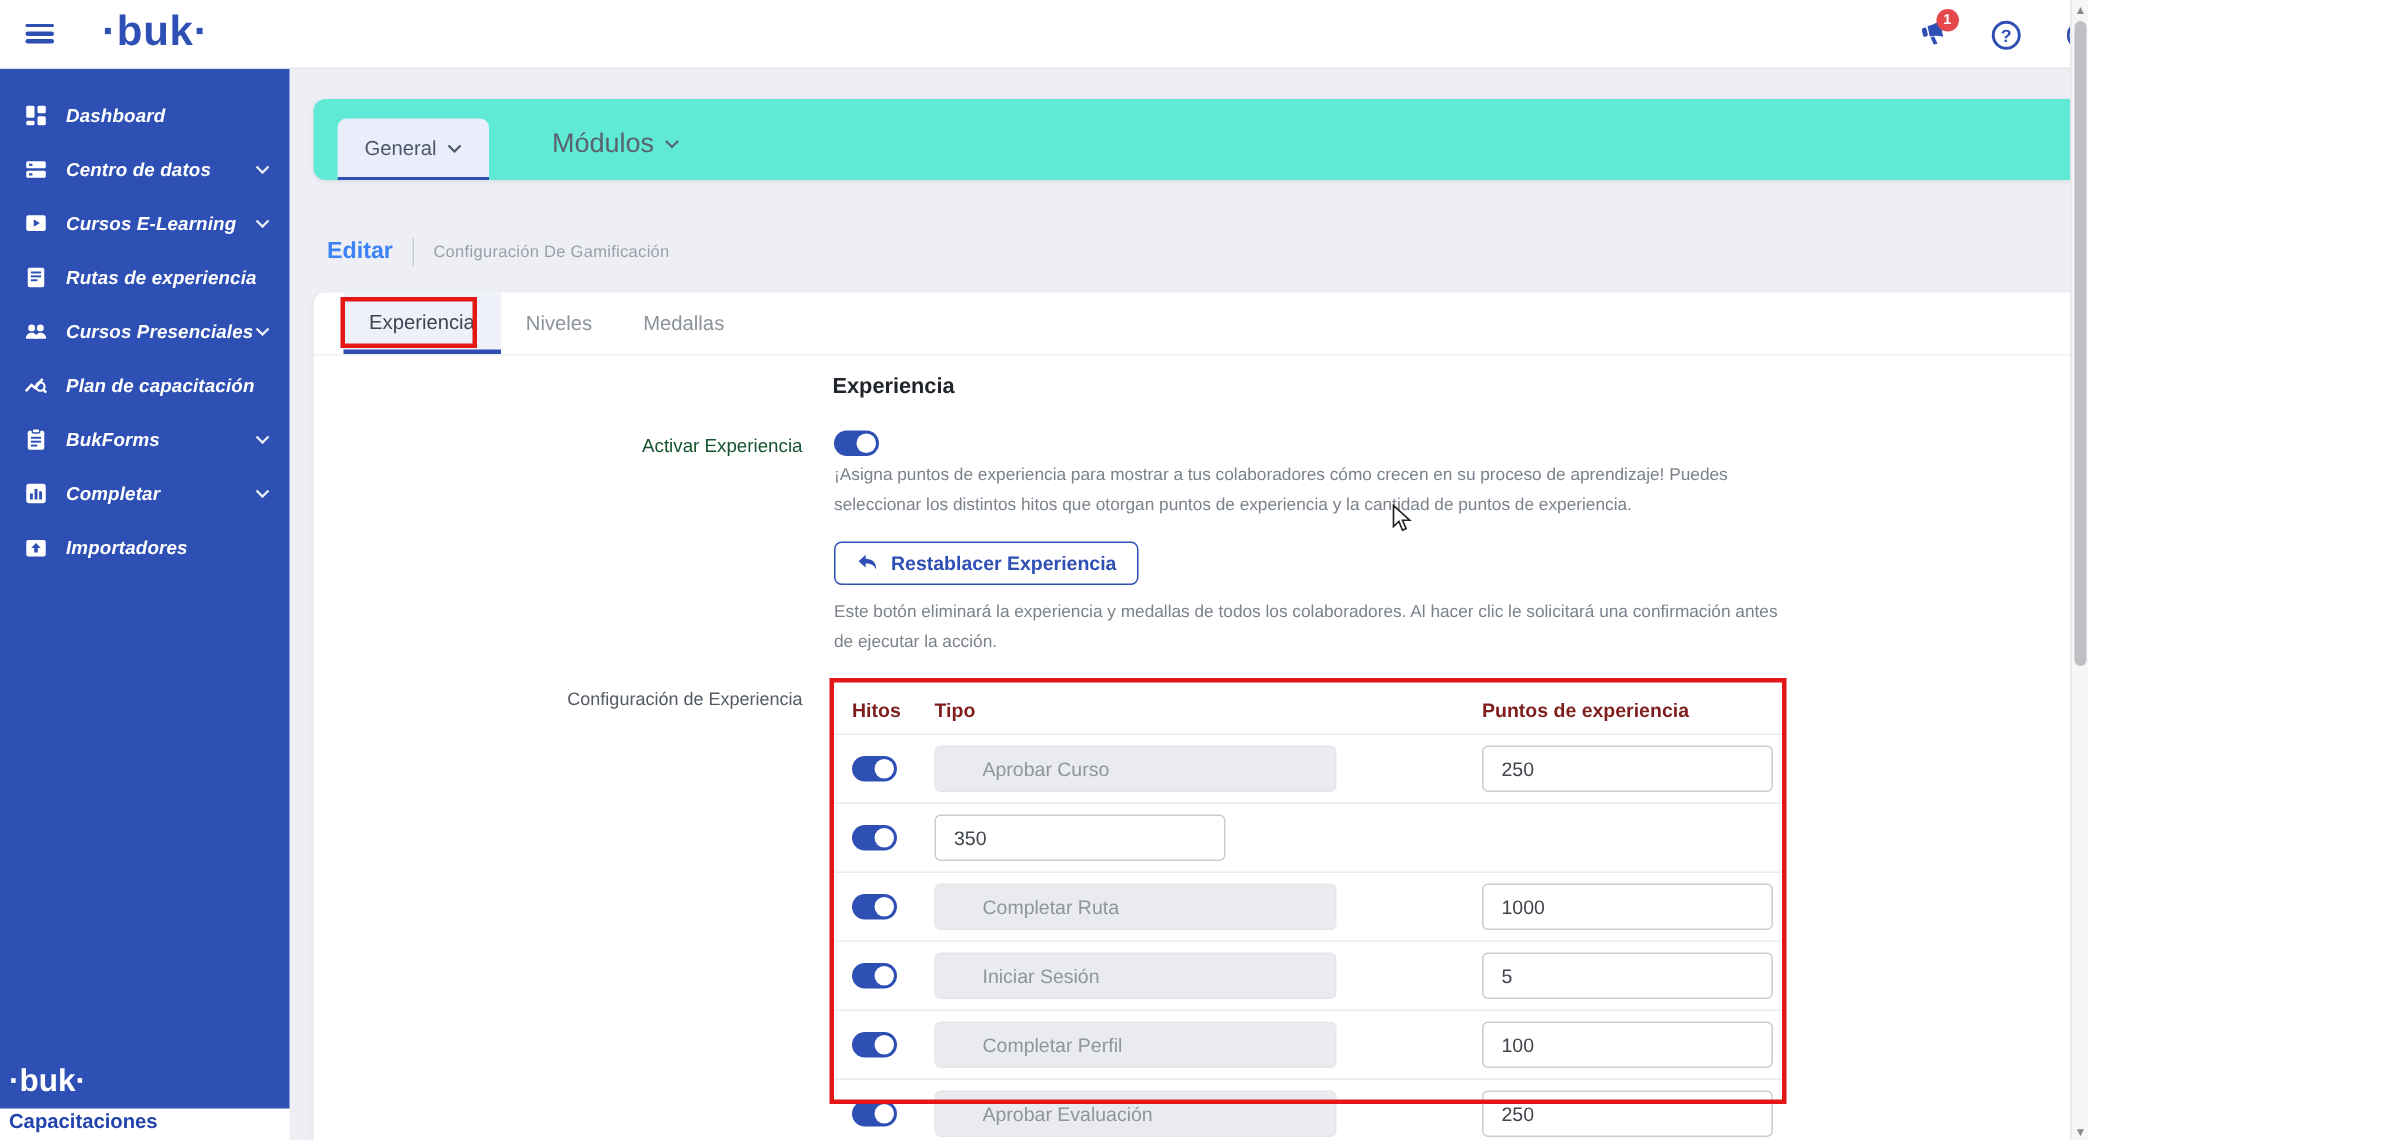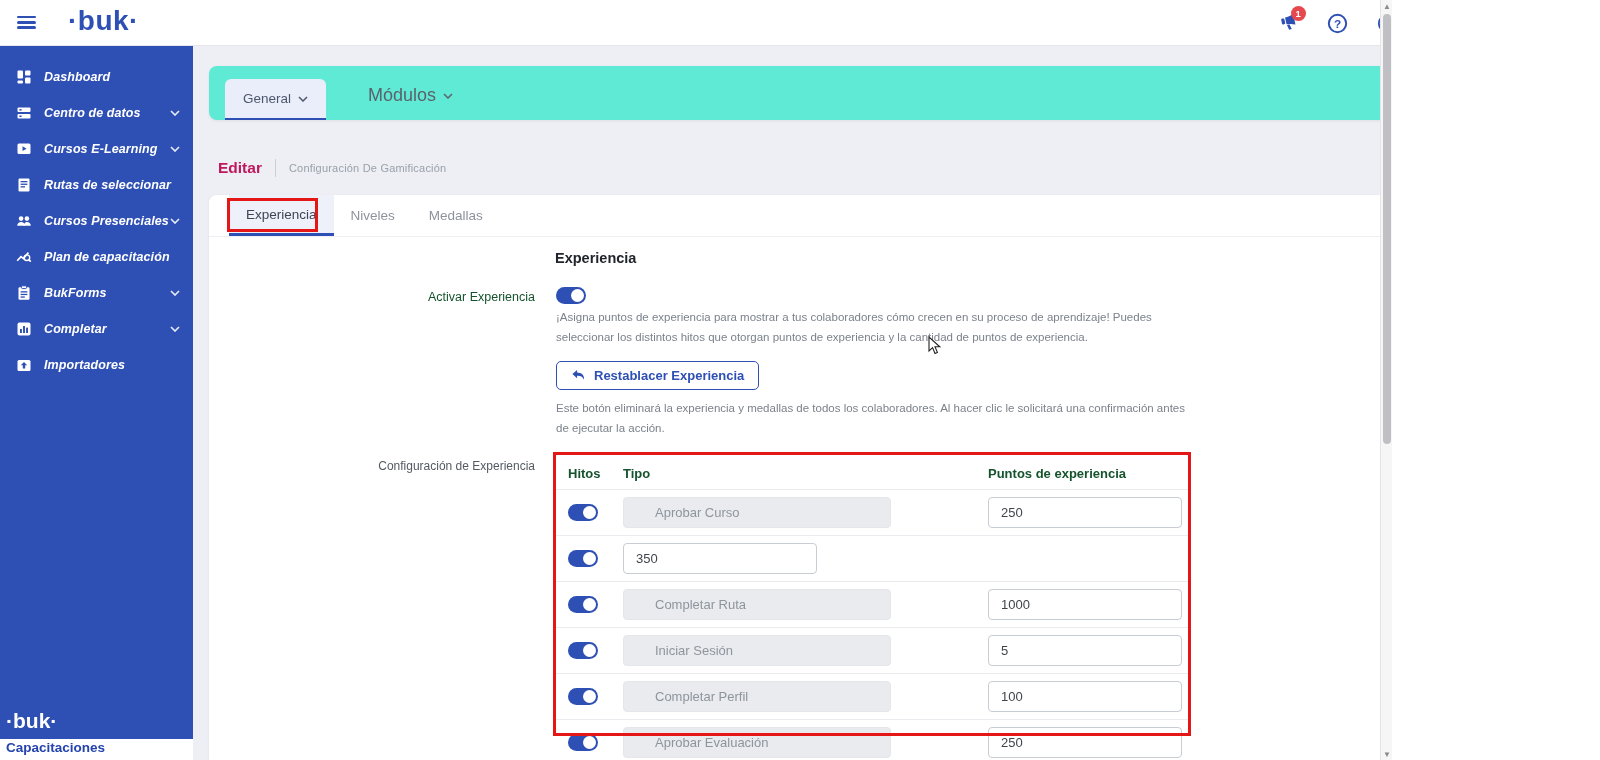--- a/index.html
+++ b/index.html
@@ -37,21 +37,21 @@
 
   
   .top-card { position:absolute; left:209px; top:66px; width:1324px; height:54px; background:#5eead4;
               border-radius:8px; box-shadow:0 1px 3px rgba(40,50,80,.08); display:flex; align-items:flex-end; }
   .gen-tab { margin:0 0 0 16px; padding:12px 18px 12px; background:#eaeefa; border-bottom:2px solid #2e4fb4;
              border-radius:6px 6px 0 0; color:#4d566b; font-size:13.5px; display:flex; align-items:center; gap:7px; cursor:pointer; }
   .mod-tab { margin:0 0 0 24px; padding:12px 18px 14px; color:#5b626c; font-size:18px; display:flex; align-items:center; gap:7px; cursor:pointer; }
 
   
   .crumb { position:absolute; left:218px; top:157px; display:flex; align-items:center; height:22px; }
-  .crumb .t { font-size:15.5px; font-weight:700; color:#be185d; }
+  .crumb .t { font-size:15.5px; font-weight:700; color:#3b82f6; }
   .crumb .sep { width:1px; height:18px; background:#c9cdd4; margin:0 13px; }
   .crumb .s { font-size:11px; color:#9aa0a9; letter-spacing:.2px; }
 
   
   .main-card { position:absolute; left:209px; top:195px; width:1324px; height:565px; background:#fff;
                border-radius:8px 8px 0 0; box-shadow:0 1px 3px rgba(40,50,80,.08); overflow:hidden; }
   .tabrow { position:relative; height:42px; border-bottom:1px solid #edeff3; display:flex; align-items:stretch; padding-left:20px; }
   .ptab { display:flex; align-items:center; padding:0 17px; font-size:13.5px; color:#8d939c; cursor:pointer; }
   .ptab.active { background:#eef1fa; border-bottom:3px solid #2e4fb4; color:#3e4553; font-weight:500; }
   .save-btn { position:absolute; right:20px; top:8px; background:#2e4fb4; color:#fff; border:none; border-radius:4px;
@@ -65,21 +65,21 @@
   .sec-desc { position:absolute; left:347px; top:112px; width:642px; font-size:11.5px; line-height:20px; color:#7b828b; }
   .reset-btn { position:absolute; left:347px; top:166px; height:29px; background:#fff; border:1px solid #2e4fb4;
                border-radius:5px; color:#2e4fb4; font-size:13px; font-weight:700; padding:0 14px;
                display:flex; align-items:center; gap:8px; cursor:pointer; }
   .reset-note { position:absolute; left:347px; top:203px; width:632px; font-size:11.5px; line-height:20px; color:#7b828b; }
   .config-label { position:absolute; left:66px; top:264px; width:260px; text-align:right; font-size:12px; color:#545a63; }
 
   
   .xp-table { position:absolute; left:347px; top:262px; width:634px; }
   .thead { display:grid; grid-template-columns:55px 365px 1fr; padding-left:12px; align-items:center; height:32px; }
-  .thead span { font-size:13px; font-weight:700; color:#14532d; }
+  .thead span { font-size:13px; font-weight:700; color:#7f1d1d; }
   .trow { display:grid; grid-template-columns:55px 365px 1fr; padding-left:12px; align-items:center; height:46px;
           border-top:1px solid #e9ebee; }
   .tipo-input { width:268px; height:31px; background:#e9ebef; border:1px solid #e4e6ea; border-radius:4px;
                 color:#8f959d; font-size:13px; padding:0 31px; }
   .pts-input { width:194px; height:31px; background:#fff; border:1px solid #c8ccd3; border-radius:4px;
                color:#40454d; font-size:13px; padding:0 12px; }
 
   
   .annotation { position:absolute; border:3px solid #e41616; pointer-events:none; z-index:40; }
   .anno-tab { left:227px; top:198px; width:91px; height:34px; }
@@ -179,21 +179,21 @@
         </svg>
     </div>
 
     <div class="side-item">
       <svg class="side-icon" viewBox="0 0 16 16">
         <rect x="2.5" y="1.5" width="11" height="13" rx="1.2" fill="#fff"></rect>
         <rect x="4.6" y="4" width="6.8" height="1.3" fill="#2e4fb4"></rect>
           <rect x="4.6" y="6.6" width="6.8" height="1.3" fill="#2e4fb4"></rect>
         <rect x="4.6" y="9.2" width="4.4" height="1.3" fill="#2e4fb4"></rect>
       </svg>
-      <span class="lbl">Rutas de seleccionar</span>
+      <span class="lbl">Rutas de experiencia</span>
     </div>
 
     <div class="side-item">
       <svg class="side-icon" viewBox="0 0 16 16">
         <circle cx="5.1" cy="5.6" r="2.3" fill="#fff"></circle>
           <circle cx="10.9" cy="5.6" r="2.3" fill="#fff"></circle>
         <path d="M1.2 12.8c0-2.4 1.8-3.9 3.9-3.9s3.9 1.5 3.9 3.9z" fill="#fff"></path>
         <path d="M7.4 12.8c.3-2.1 1.8-3.9 3.5-3.9 2.1 0 3.9 1.5 3.9 3.9z" fill="#fff"></path>
       </svg>
       <span class="lbl">Cursos Presenciales</span>

